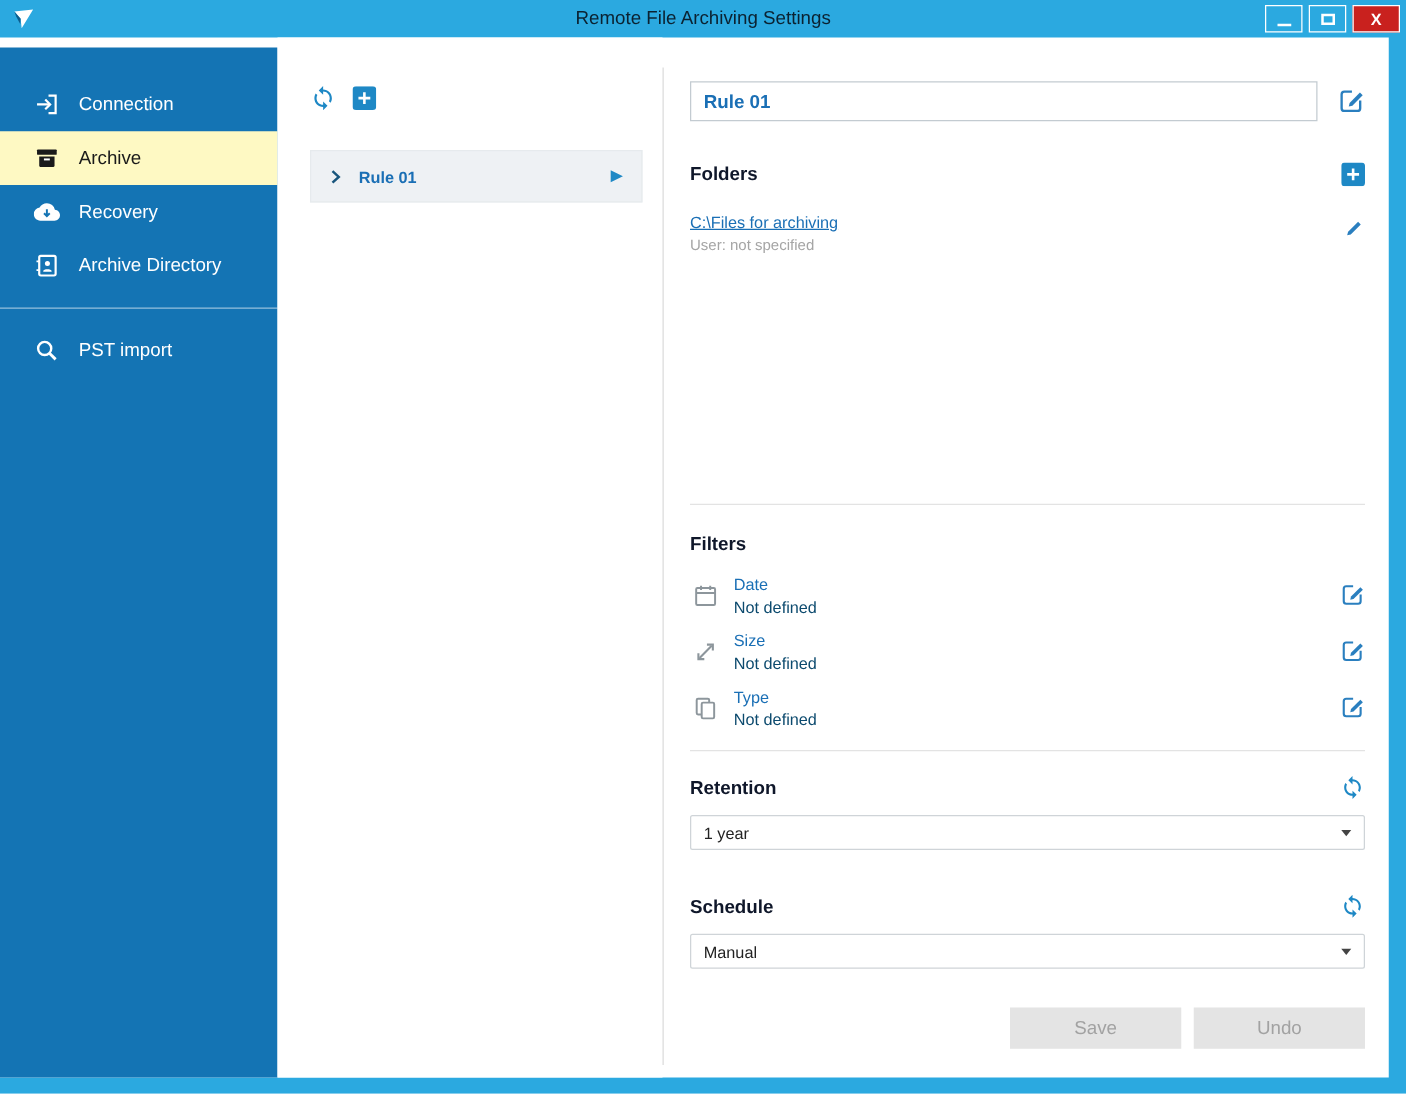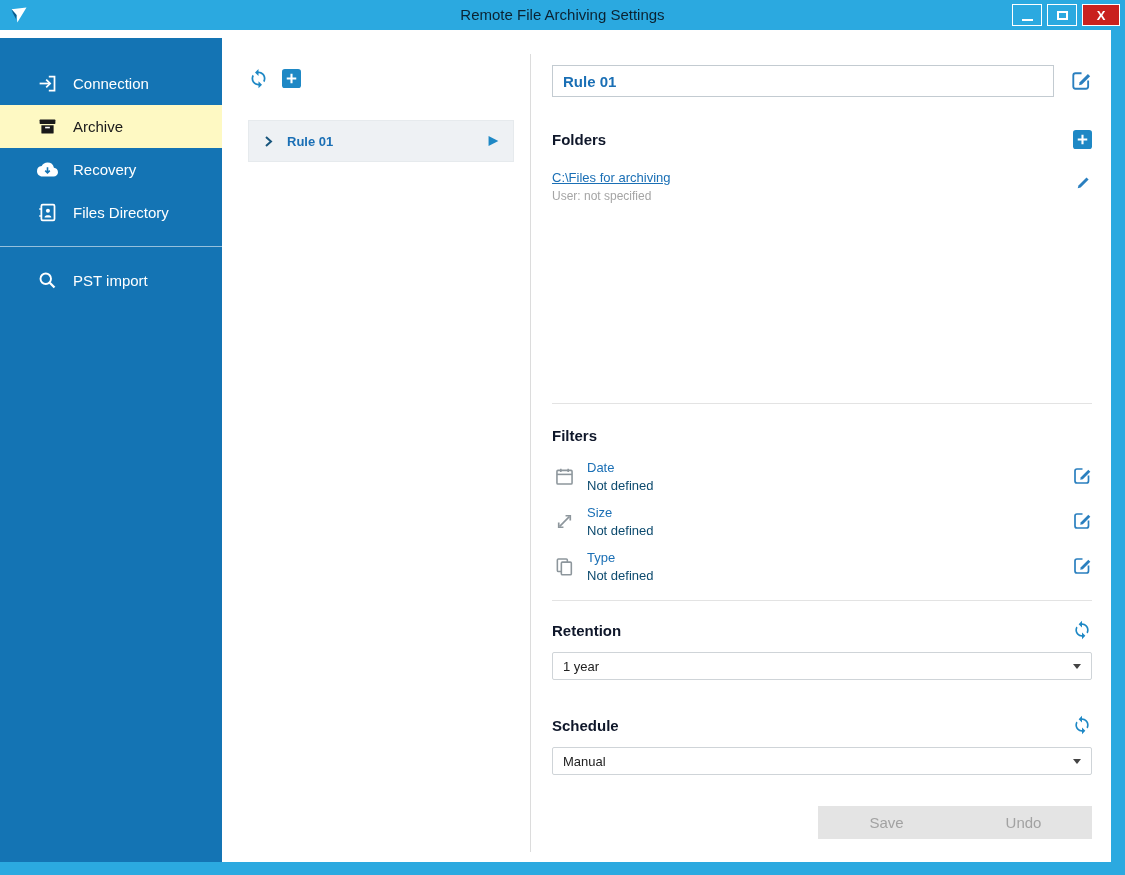--- a/index.html
+++ b/index.html
@@ -16,21 +16,21 @@
   .win-btn.close { width:38px; background:#C9211E; color:#fff; font-weight:bold; font-size:13px; font-family:inherit; }
   .min-bar { width:11px; height:2px; background:#fff; margin-top:10px; }
   .max-box { width:11px; height:9px; border:2px solid #fff; }
 
   
   .content { position:absolute; top:30px; left:0; right:14px; bottom:13px; background:#fff; }
 
   
   .sidebar { position:absolute; top:8px; left:0; bottom:0; width:222px; background:#1474B4; }
   .sidebar-list { padding-top:24px; }
-  .sidebar-item { height:43px; display:flex; align-items:center; padding-left:37px; gap:15px; color:#fff; font-size:15px; cursor:pointer; }
+  .sidebar-item { height:43px; display:flex; align-items:center; padding-left:27px; gap:15px; color:#fff; font-size:15px; cursor:pointer; }
   .sidebar-item.selected { background:#fef9c3; color:#1a1a1a; }
   .sidebar-item .sicon { width:21px; height:21px; flex:0 0 21px; color:inherit; }
   .sidebar-divider { height:1px; background:rgba(255,255,255,.55); margin:12px 0; }
 
   
   .rules-panel { position:absolute; left:222px; top:0; width:308px; bottom:0; background:#fff; }
   .rules-header { position:absolute; left:26px; right:18px; top:38px; display:flex; align-items:center; gap:13px; }
   .rules-title { flex:1; font-size:17px; font-weight:bold; color:#9b9b9b; }
   .rule-row { position:absolute; left:26px; right:16px; top:90px; height:42px; background:#eef1f4; border:1px solid #e6eaed; display:flex; align-items:center; padding:0 12px; cursor:pointer; }
   .rule-row .rule-name { flex:1; margin-left:11px; color:#1a6fb5; font-weight:bold; font-size:13px; }
@@ -66,21 +66,21 @@
   .filter-text { flex:1; }
   .filter-label { color:#1a6fb5; font-size:13px; }
   .filter-value { color:#0c4a6e; font-size:13px; margin-top:3px; }
 
   .retention-header { top:590px; } .retention-select { top:622px; }
   .schedule-header { top:685px; }  .schedule-select { top:717px; }
 
   .select { height:28px; border:1px solid #cfd4d8; border-radius:2px; background:#fff; display:flex; align-items:center; justify-content:space-between; padding:0 10px; font-size:13px; color:#222; cursor:pointer; }
   .caret { width:0; height:0; border-left:4px solid transparent; border-right:4px solid transparent; border-top:5px solid #444; }
 
-  .buttons-row { top:776px; display:flex; justify-content:flex-end; }
+  .buttons-row { top:776px; display:flex; justify-content:flex-end; gap:10px; }
   .btn { width:137px; height:33px; background:#e4e4e4; border:none; color:#a2a2a2; font-size:15px; font-family:inherit; cursor:pointer; }
 
   svg { display:block; }
 </style>
 </head>
 <body>
 
 <div class="window">
 
   <div class="titlebar">
@@ -138,21 +138,21 @@
         <div class="sidebar-item">
           <span class="sicon">
             <svg viewBox="0 0 24 24" width="21" height="21">
               <rect x="5" y="3" width="15" height="18" rx="1.5" fill="none" stroke="currentColor" stroke-width="2"></rect>
               <line x1="2.5" y1="8" x2="5" y2="8" stroke="currentColor" stroke-width="1.6"></line>
               <line x1="2.5" y1="16" x2="5" y2="16" stroke="currentColor" stroke-width="1.6"></line>
               <circle cx="12.5" cy="10" r="2.3" fill="currentColor"></circle>
               <path d="M8.7 17c0-2.4 7.6-2.4 7.6 0v.6H8.7z" fill="currentColor"></path>
             </svg>
           </span>
-          <span>Files Directory</span>
+          <span>Archive Directory</span>
         </div>
         <div class="sidebar-divider"></div>
         <div class="sidebar-item">
           <span class="sicon">
             <svg viewBox="0 0 24 24" width="21" height="21" fill="none" stroke="currentColor">
               <circle cx="10" cy="10" r="6" stroke-width="2.2"></circle>
               <line x1="14.6" y1="14.6" x2="20" y2="20" stroke-width="2.6"></line>
             </svg>
           </span>
           <span>PST import</span>

